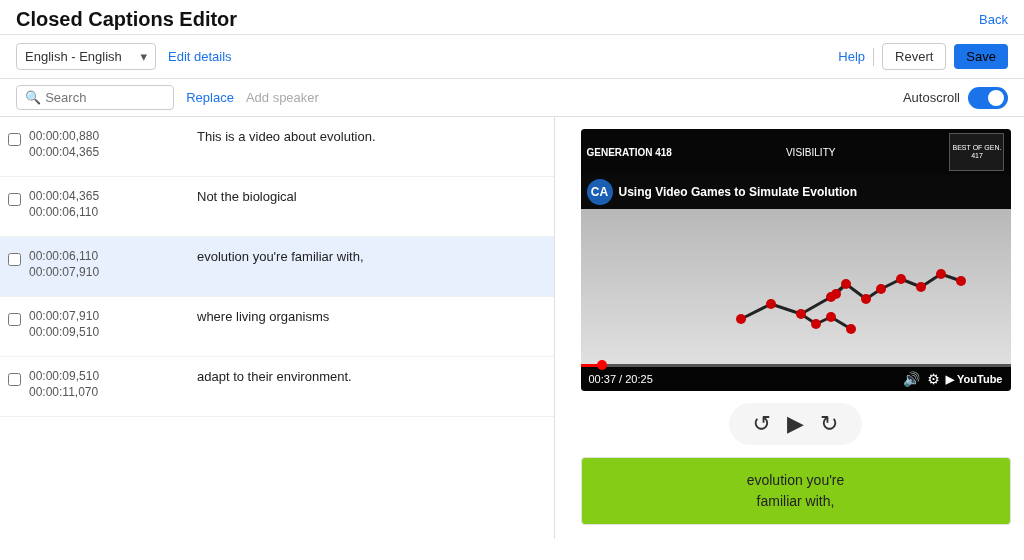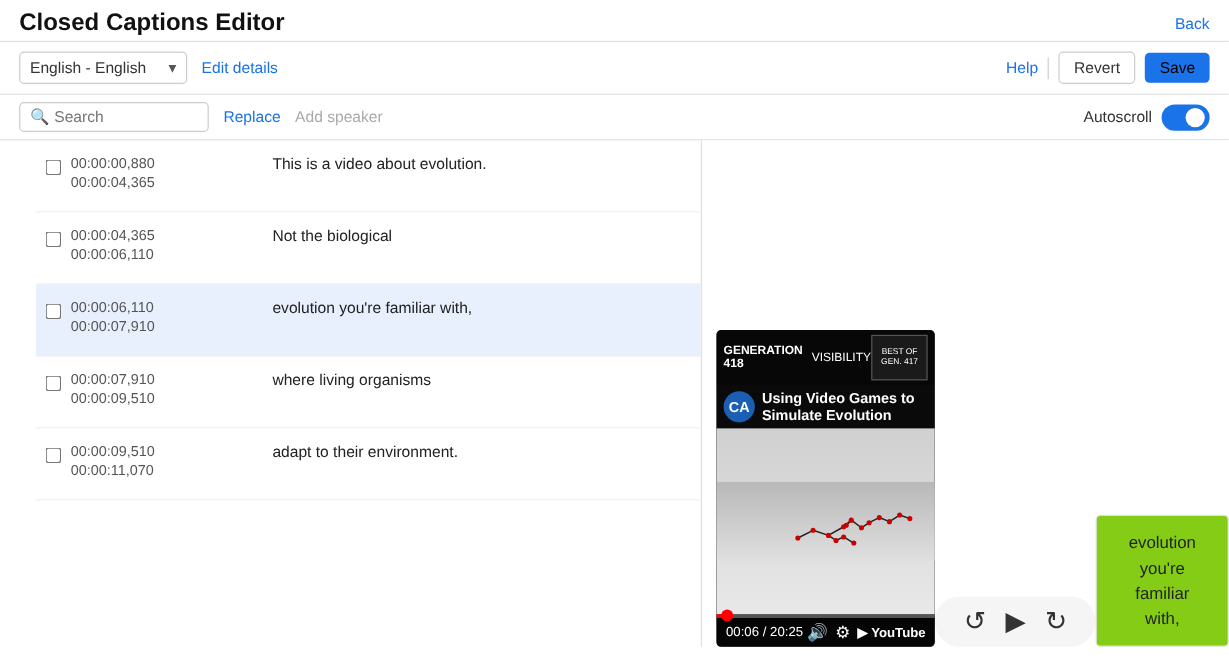--- a/index.html
+++ b/index.html
@@ -30,33 +30,33 @@
     .btn-add-speaker { background: none; border: none; color: #aaa; font-size: 13px; cursor: pointer; }
     .searchbar-right { margin-left: auto; display: flex; align-items: center; gap: 8px; }
     .autoscroll-label { font-size: 13px; color: #333; }
     
     .toggle { position: relative; width: 40px; height: 22px; }
     .toggle input { opacity: 0; width: 0; height: 0; }
     .toggle-slider { position: absolute; top: 0; left: 0; right: 0; bottom: 0; background: #1a73e8; border-radius: 11px; cursor: pointer; }
     .toggle-slider::before { content: ''; position: absolute; width: 16px; height: 16px; left: 20px; top: 3px; background: #fff; border-radius: 50%; }
 
     
-    .main { display: flex; height: calc(560px - 44px - 50px - 44px); margin-left: 30px; }
+    .main { display: flex; height: calc(560px - 44px - 50px - 44px); }
 
     
     .caption-list { width: 555px; overflow-y: auto; border-right: 1px solid #e0e0e0; position: relative; }
     .caption-row { display: flex; align-items: flex-start; padding: 12px 8px 12px 8px; border-bottom: 1px solid #f0f0f0; gap: 8px; min-height: 60px; }
     .caption-row.highlighted { background: #e8f0fe; }
     .caption-checkbox { margin-top: 4px; cursor: pointer; }
     .caption-times { display: flex; flex-direction: column; gap: 2px; min-width: 160px; }
     .caption-time { color: #555; font-size: 12px; white-space: nowrap; }
     .caption-text { font-size: 13px; color: #222; flex: 1; }
 
     
-    .video-panel { flex: 1; display: flex; flex-direction: row; align-items: flex-end; padding: 12px 0 0 12px; background: #fff; }
+    .video-panel { flex: 1; display: flex; flex-direction: column; align-items: center; padding: 12px 0 0 12px; background: #fff; }
     .video-container { width: 100%; max-width: 430px; position: relative; }
     .video-frame { width: 100%; background: #1a1a1a; border-radius: 4px; overflow: hidden; position: relative; }
     
     .video-top-bar { display: flex; align-items: center; justify-content: space-between; padding: 4px 6px; background: rgba(0,0,0,0.7); }
     .video-best-badge { width: 55px; height: 38px; background: #1a1a1a; border: 1px solid #555; display: flex; align-items: center; justify-content: center; font-size: 8px; color: #fff; position: relative; overflow: hidden; }
     
     .video-logo-row { display: flex; align-items: center; padding: 4px 6px; background: rgba(0,0,0,0.6); }
     .video-ca-logo { width: 26px; height: 26px; background: #1a5fb4; border-radius: 50%; display: flex; align-items: center; justify-content: center; font-size: 12px; font-weight: bold; color: #fff; margin-right: 6px; }
     .video-title { color: #fff; font-size: 12px; font-weight: bold; flex: 1; }
     
@@ -229,21 +229,21 @@
           </svg>
         </div>
 
         <div class="video-progress">
           <div class="video-progress-fill"></div>
           <div class="video-progress-dot"></div>
         </div>
 
         <div class="video-bottom-bar">
           <span class="video-time">
-            <span>00:06</span>
+            <span>00:37</span>
             <span> / </span>
             <span>20:25</span>
           </span>
           <div class="video-controls-right">
             <span style="color:#fff;font-size:14px;cursor:pointer;">🔊</span>
             <span style="color:#fff;font-size:14px;cursor:pointer;">⚙</span>
             <span style="color:#fff;font-size:11px;font-weight:bold;">▶ YouTube</span>
           </div>
         </div>
       </div>

